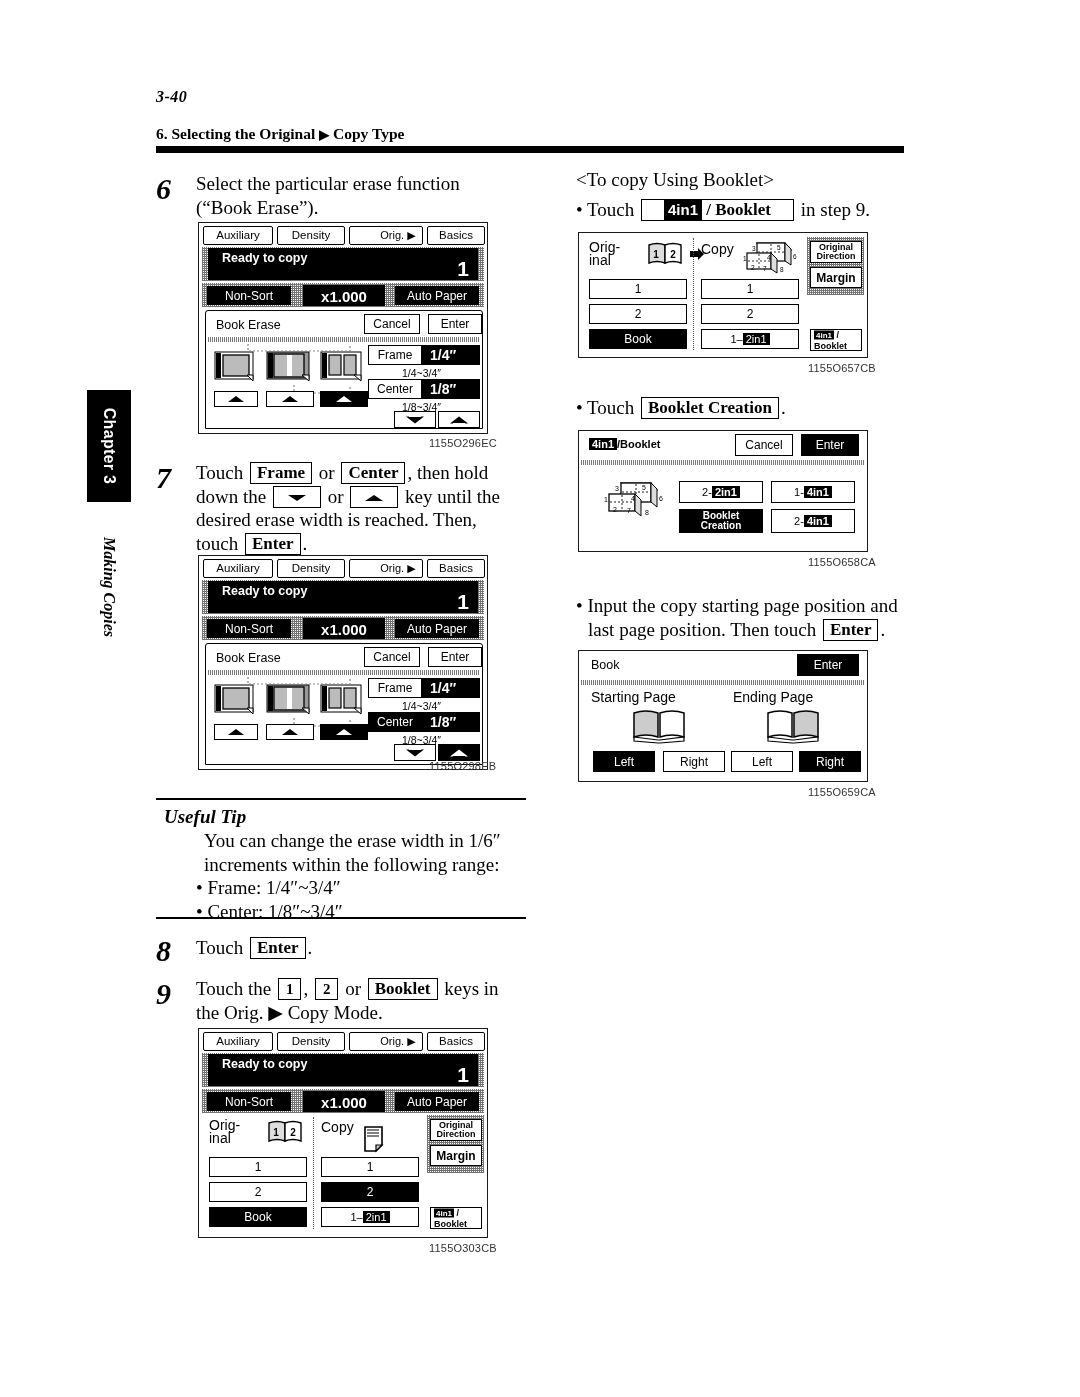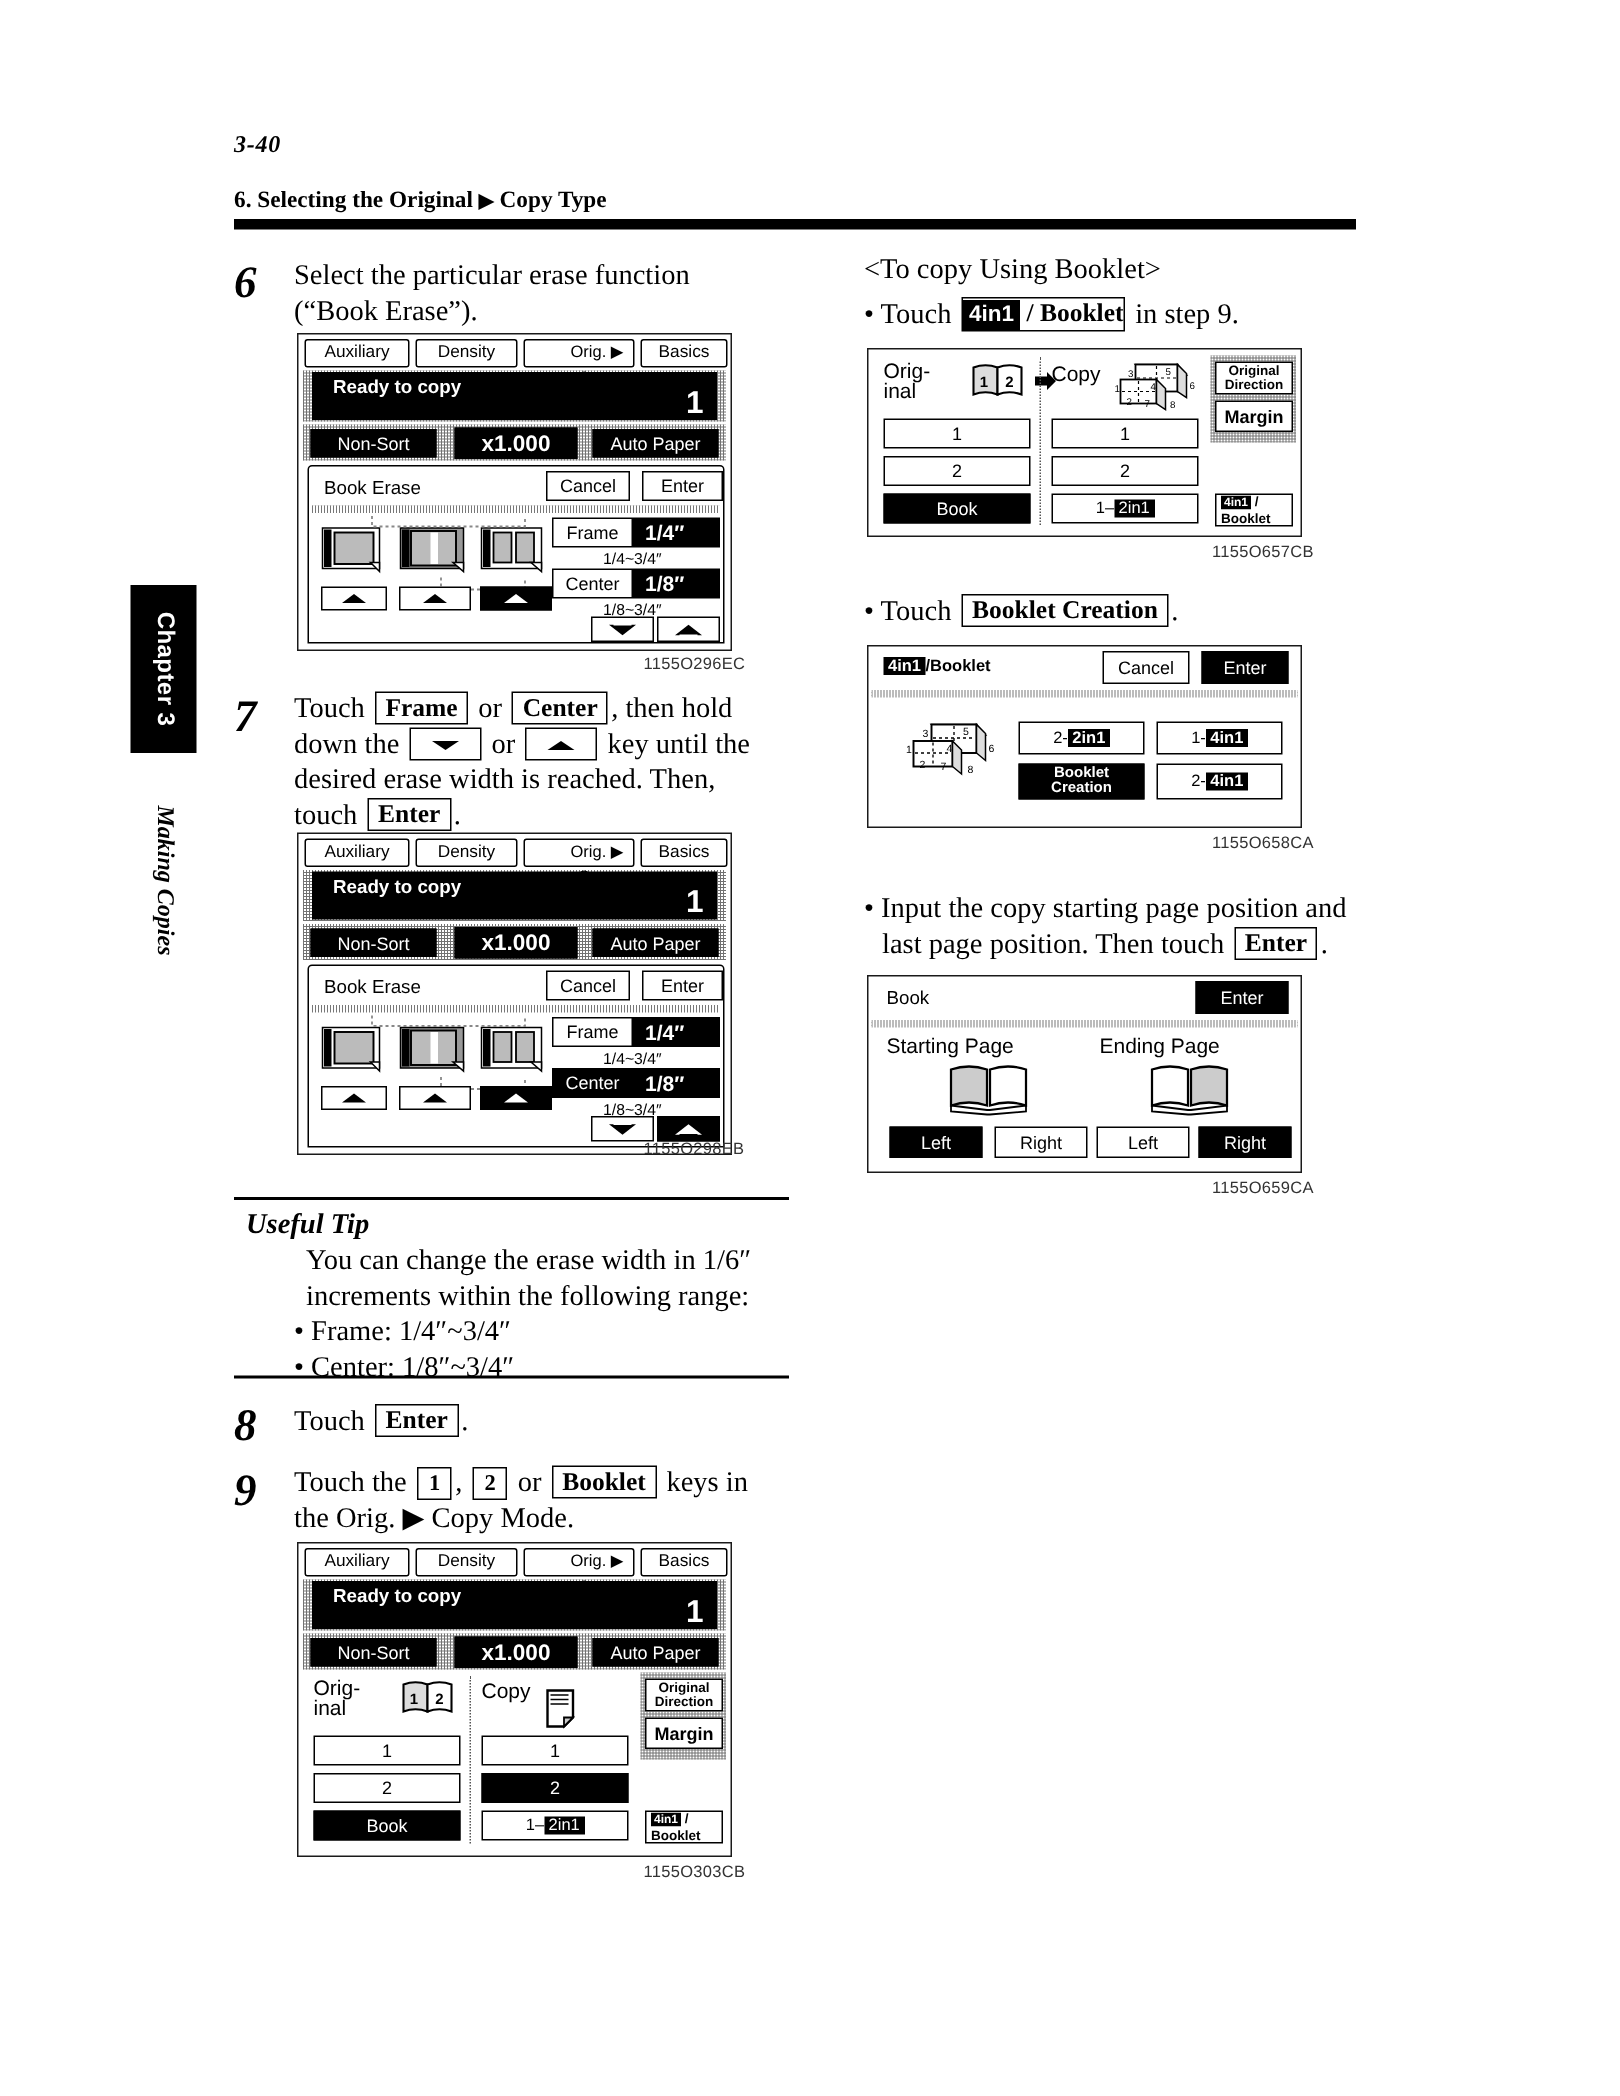--- a/index.html
+++ b/index.html
@@ -28,21 +28,21 @@
   .stepnum{position:absolute;font-family:"Liberation Serif",serif;font-weight:bold;
            font-style:italic;font-size:30px;}
   .body{position:absolute;font-size:19px;line-height:23.5px;}
   .body.ital{margin-left:40px;}
   .kbd{display:inline-block;border:1.6px solid #000;padding:0 6px;margin:0 2px;
        font-weight:bold;font-size:17px;line-height:20px;vertical-align:1px;
        background:#fff;font-family:"Liberation Serif",serif;}
   .kbd.sm{font-size:15px;padding:0 7px;}
   .kbd.arrow{padding:0 12px;}
   .kbd.arrow svg{vertical-align:middle;}
-  .kbd.mix{padding:0 0;}
+  .kbd.mix{padding:0 22px;}
   .kbd.mix .blk{background:#000;color:#fff;padding:0 4px;display:inline-block;
         font-family:"Liberation Sans",sans-serif;font-size:15px;}
 
   
   .tipline{position:absolute;background:#000;}
   .tiptitle{position:absolute;font-style:italic;font-weight:bold;font-size:19px;}
 
   
   .figcode{position:absolute;font-family:"Liberation Sans",sans-serif;font-size:11px;
            letter-spacing:.2px;color:#333;}

